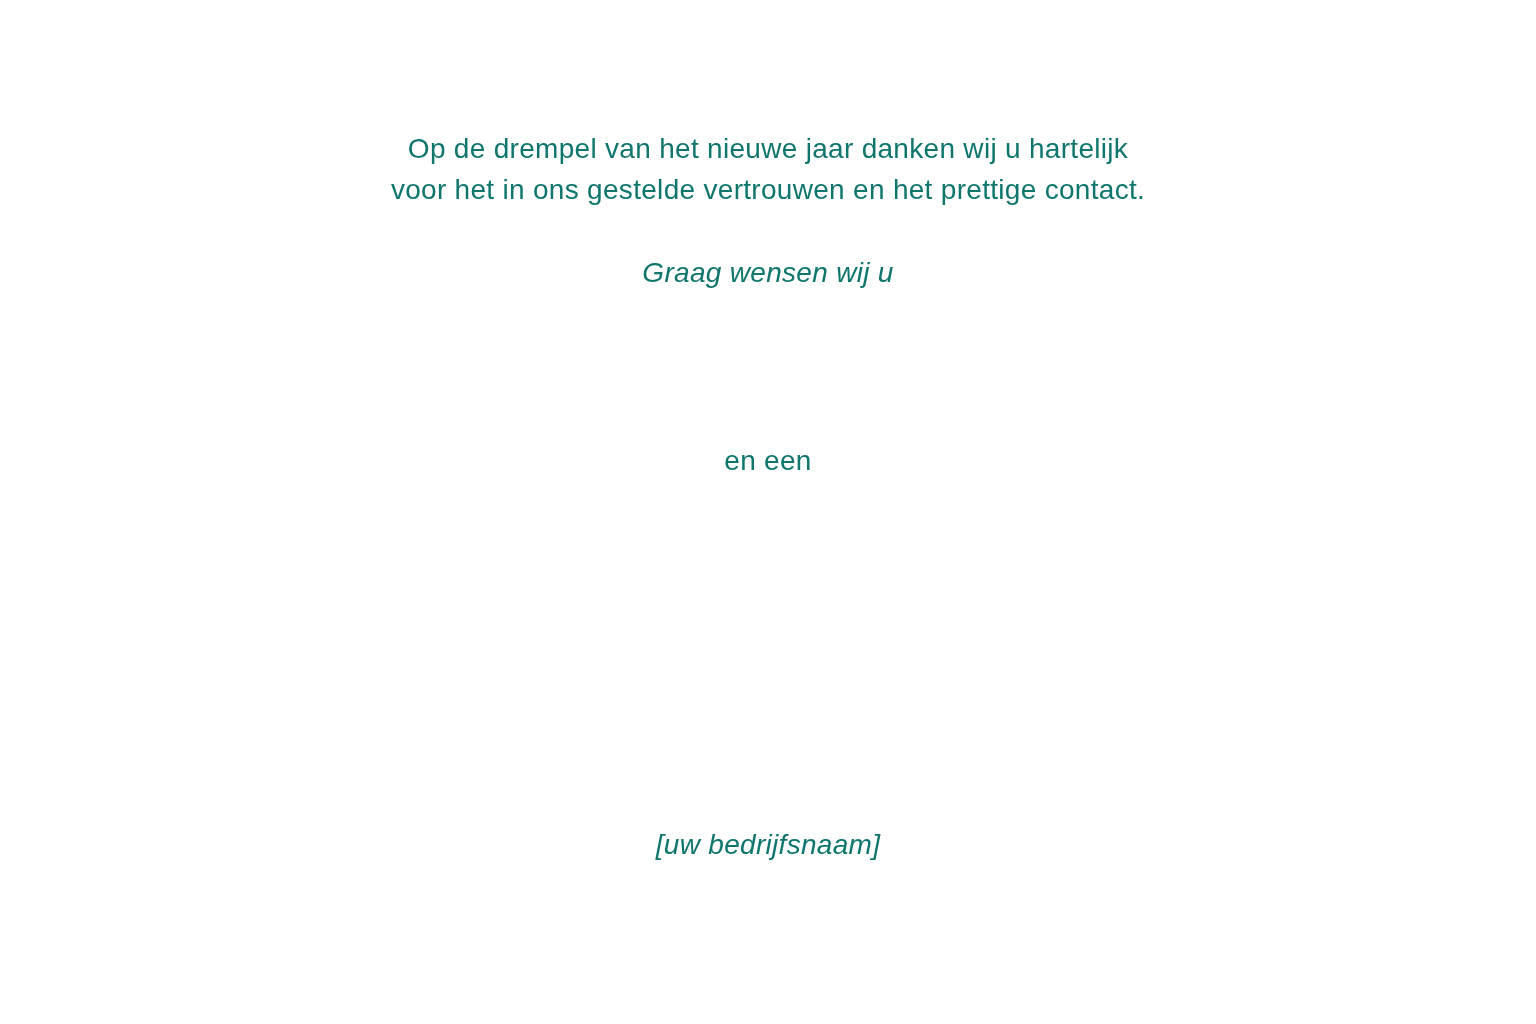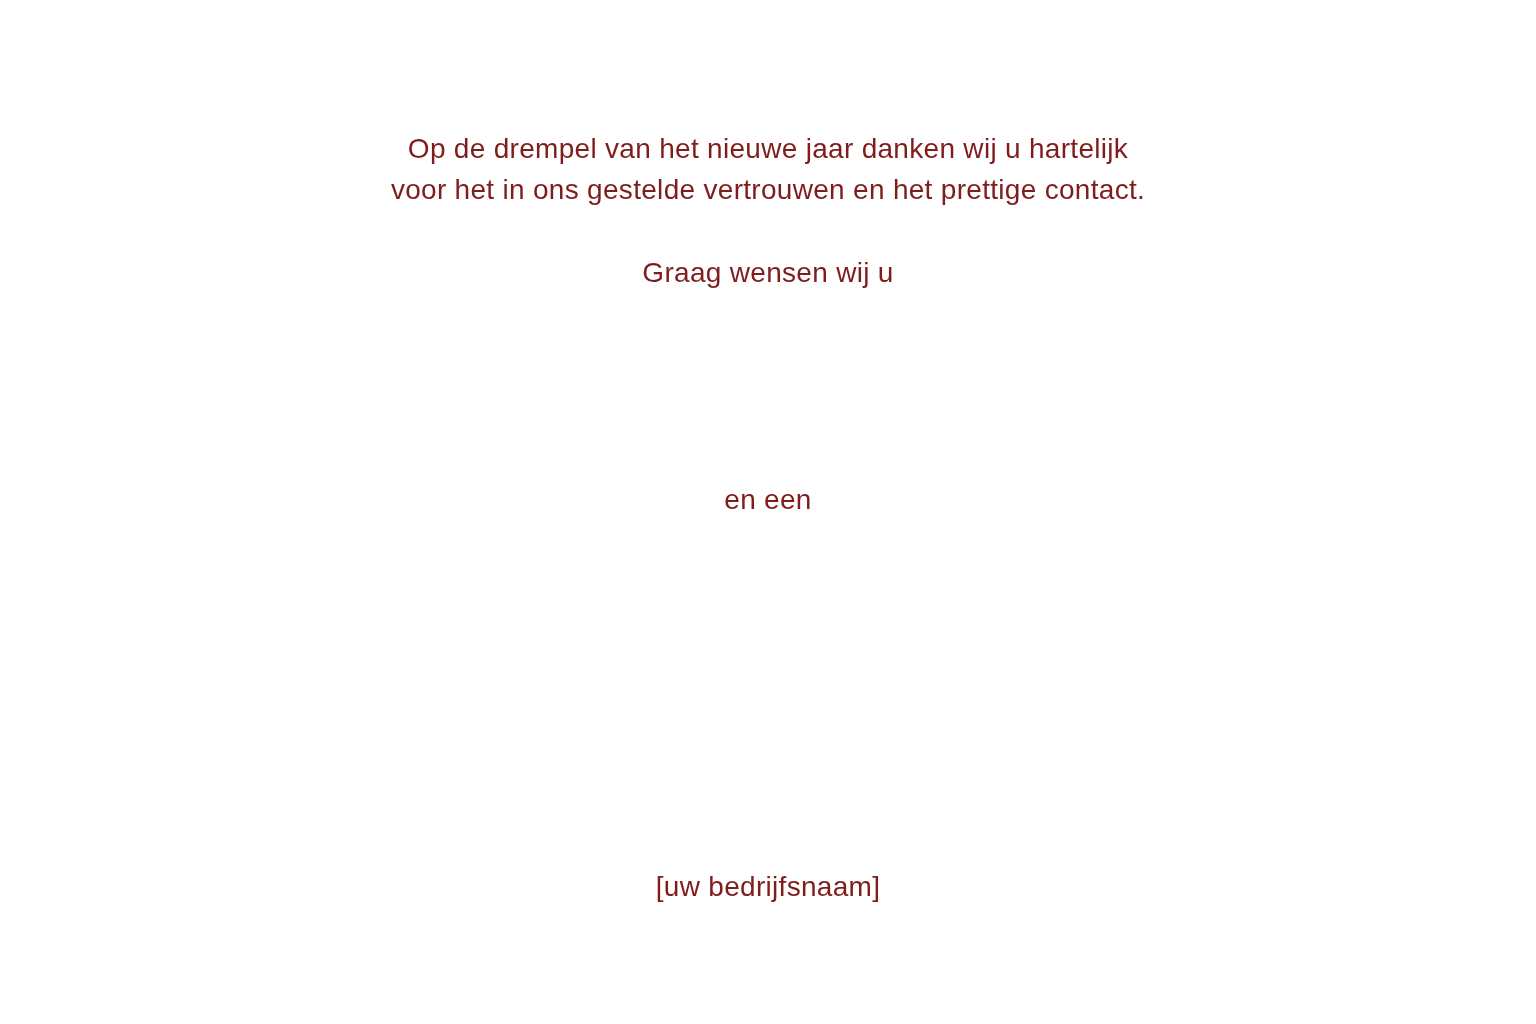--- a/index.html
+++ b/index.html
@@ -7,38 +7,38 @@
     padding: 0;
     background: #ffffff;
   }
   .page {
     position: relative;
     width: 1536px;
     height: 1024px;
     background: #ffffff;
     overflow: hidden;
     font-family: "Liberation Sans", sans-serif;
-    color: #7f1d1d;
+    color: #0f766e;
   }
   .line {
     position: absolute;
     left: 0;
     width: 100%;
     text-align: center;
     font-size: 28px;
     letter-spacing: 0.3px;
     line-height: 41px;
     white-space: pre-line;
   }
   .intro        { top: 128px; }
-  .wish-intro   { top: 252px; }
-  .connector    { top: 479px; }
+  .wish-intro   { top: 252px; font-style: italic; }
+  .connector    { top: 440px; }
   .closing-line { top: 702px; }
   .salutation   { top: 784px; }
-  .signature    { top: 866px; }
+  .signature    { top: 824px; font-style: italic; }
 </style>
 </head>
 <body>
 
 <div class="page">
   <div class="line intro">Op de drempel van het nieuwe jaar danken wij u hartelijk
 voor het in ons gestelde vertrouwen en het prettige contact.</div>
 
   <div class="line wish-intro">Graag wensen wij u</div>
 

